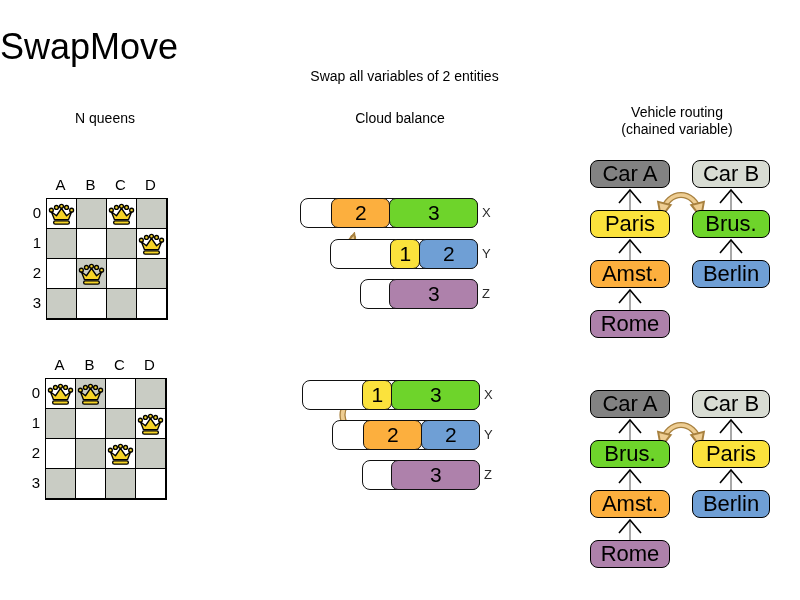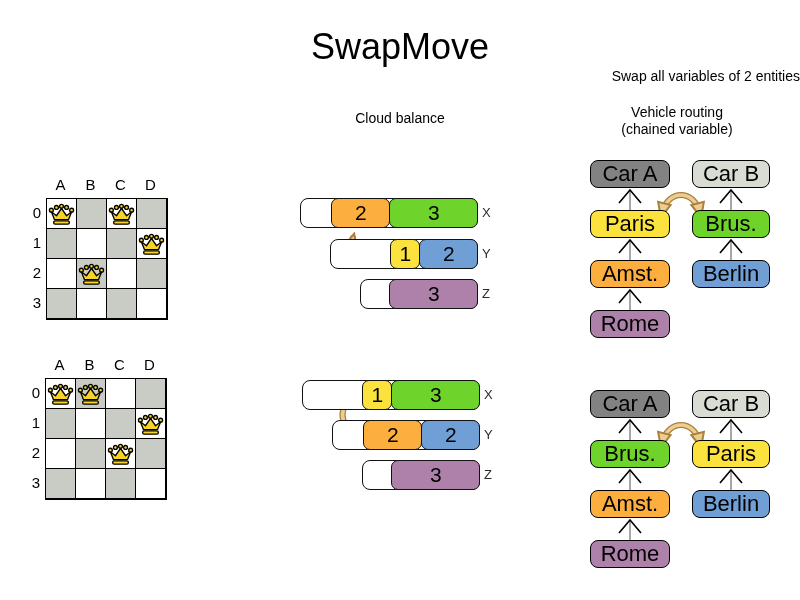--- a/index.html
+++ b/index.html
@@ -1,19 +1,19 @@
 <!DOCTYPE html>
 <html><head>
 <meta charset="utf-8">
 <style>
   html,body{margin:0;padding:0;background:#fff;}
   #canvas{position:relative;width:800px;height:600px;background:#ffffff;overflow:hidden;
           font-family:"Liberation Sans","DejaVu Sans",sans-serif;color:#000;}
-  #title{position:absolute;top:26px;left:0;right:0;text-align:center;font-size:36px;}
-  #subtitle{position:absolute;top:68px;left:9px;right:0;text-align:right;font-size:14px;}
+  #title{position:absolute;top:26px;left:0;right:0;text-align:left;font-size:36px;}
+  #subtitle{position:absolute;top:68px;left:9px;right:0;text-align:center;font-size:14px;}
   .colhead{position:absolute;font-size:14px;text-align:center;line-height:17px;}
   
   .board{position:absolute;width:150px;height:150px;}
   .col-label{position:absolute;top:0;width:30px;height:20px;text-align:center;font-size:15px;letter-spacing:1px;}
   .row-label{position:absolute;left:0;width:14px;height:30px;line-height:30px;text-align:center;font-size:15px;}
   .board-grid{position:absolute;left:16px;top:22px;width:120px;height:120px;border:1.5px solid #000;}
   .cell{position:absolute;width:30px;height:30px;border-right:1px solid #000;border-bottom:1px solid #000;box-sizing:border-box;background:#ffffff;}
   .cell.dark{background:#c9ccc4;}
   .cell svg{position:absolute;left:1px;top:2px;}
   
@@ -33,20 +33,21 @@
   .chain-chevron{stroke:#000;stroke-width:1.6;fill:none;}
 </style>
 </head>
 <body>
 
 <div id="canvas">
 
   <div id="title">SwapMove</div>
   <div id="subtitle">Swap all variables of 2 entities</div>
 
+  <div class="colhead" style="left:15px;top:110px;width:180px;">N queens</div>
   <div class="colhead" style="left:577px;top:104px;width:200px;">
     <div>Vehicle routing</div>
     <div>(chained variable)</div>
   </div>
   <div class="colhead" style="left:300px;top:110px;width:200px;">Cloud balance</div>
 
   <svg id="overlay" viewBox="0 0 800 600">
     <defs>
       <marker id="swaphead" viewBox="0 0 10 10" refX="6.5" refY="5" markerWidth="5" markerHeight="5" orient="auto-start-reverse">
         <path d="M1,1.4 L9,5 L1,8.6 Z" fill="#eecd92" stroke="#a8813f" stroke-width="1.1"></path>

